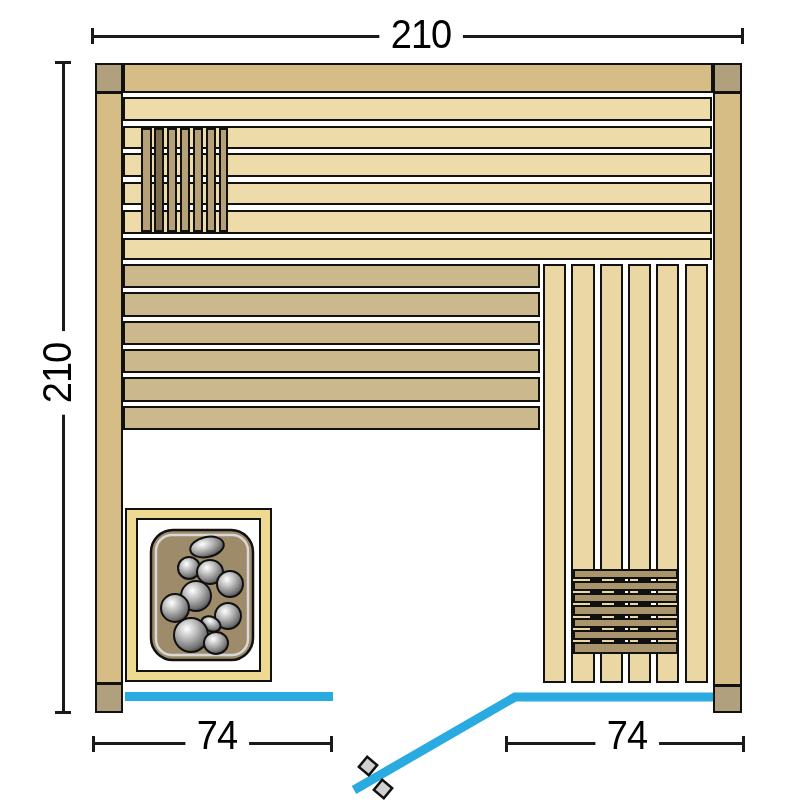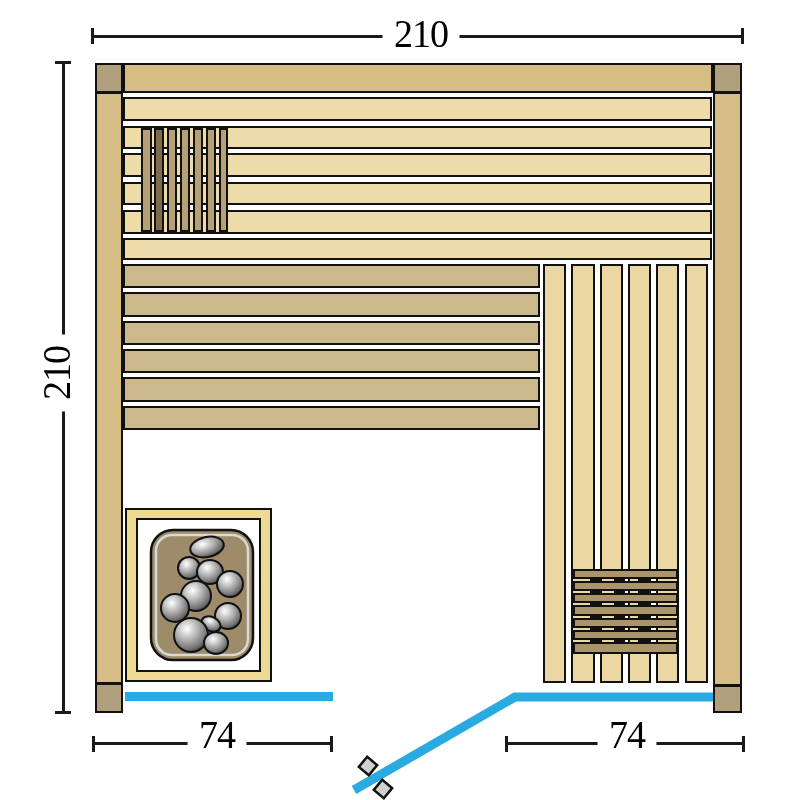--- a/index.html
+++ b/index.html
@@ -1,18 +1,18 @@
 <!DOCTYPE html>
 <html><head>
 <meta charset="utf-8">
 <style>
   html,body{margin:0;padding:0;background:#ffffff;}
   body{width:800px;height:800px;overflow:hidden;}
   .stage{position:relative;width:800px;height:800px;background:#fff;
-         font-family:Liberation Serif, serif;}
+         font-family:Liberation Sans, sans-serif;}
   .rect{position:absolute;box-sizing:border-box;border:2.5px solid #111;}
   #overlay{position:absolute;left:0;top:0;width:800px;height:800px;pointer-events:none;}
   .dim-line-h{position:absolute;height:3px;background:#1a1a1a;}
   .dim-line-v{position:absolute;width:3px;background:#1a1a1a;}
   .tick-v{position:absolute;width:3px;height:16px;background:#1a1a1a;}
   .tick-h{position:absolute;width:16px;height:3px;background:#1a1a1a;}
   .dim-label{position:absolute;font-size:40px;line-height:1.1;color:#000;background:#fff;
              padding:0 12px;white-space:nowrap;
              transform:translate(-50%,-50%) scaleX(.95);letter-spacing:-1px;}
   .dim-label.rot{transform:translate(-50%,-50%) rotate(-90deg) scaleX(.95);}

